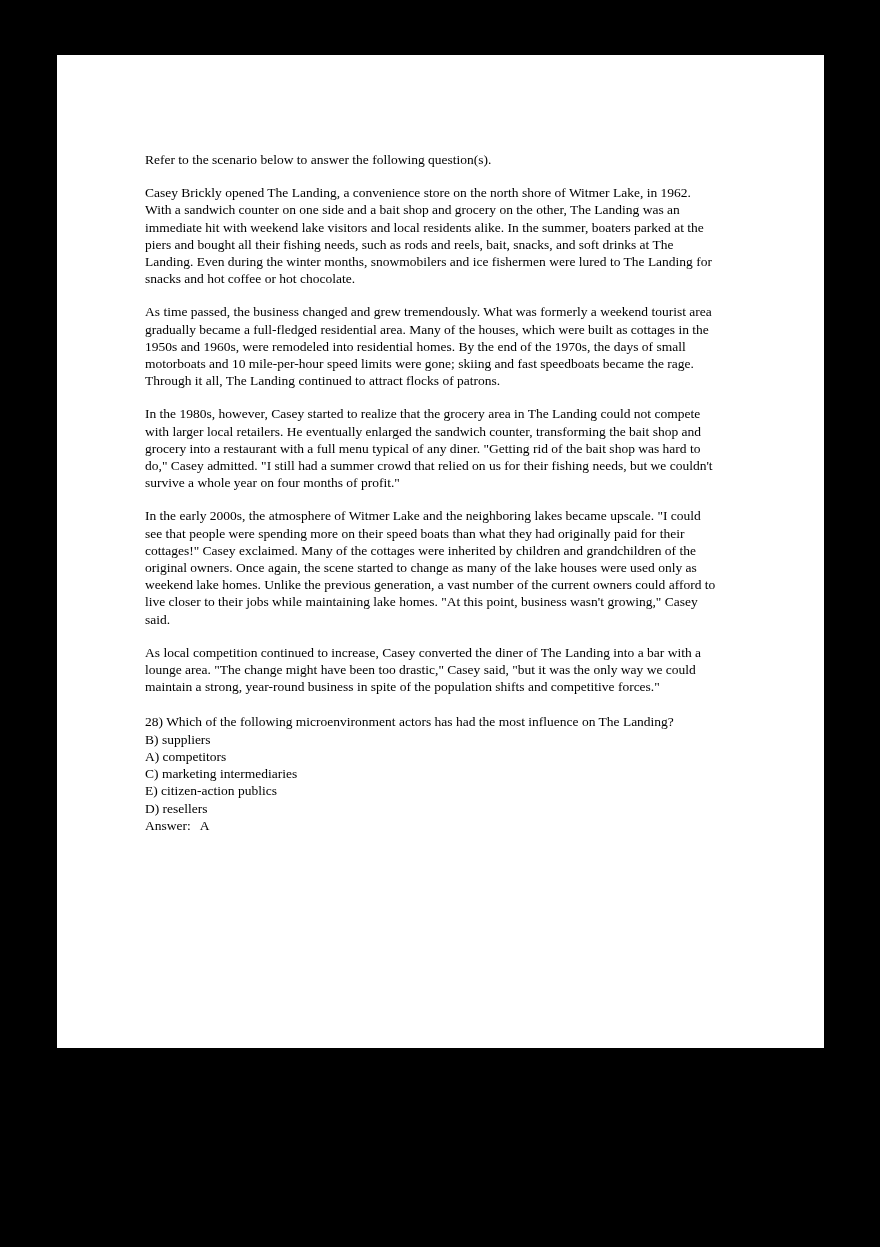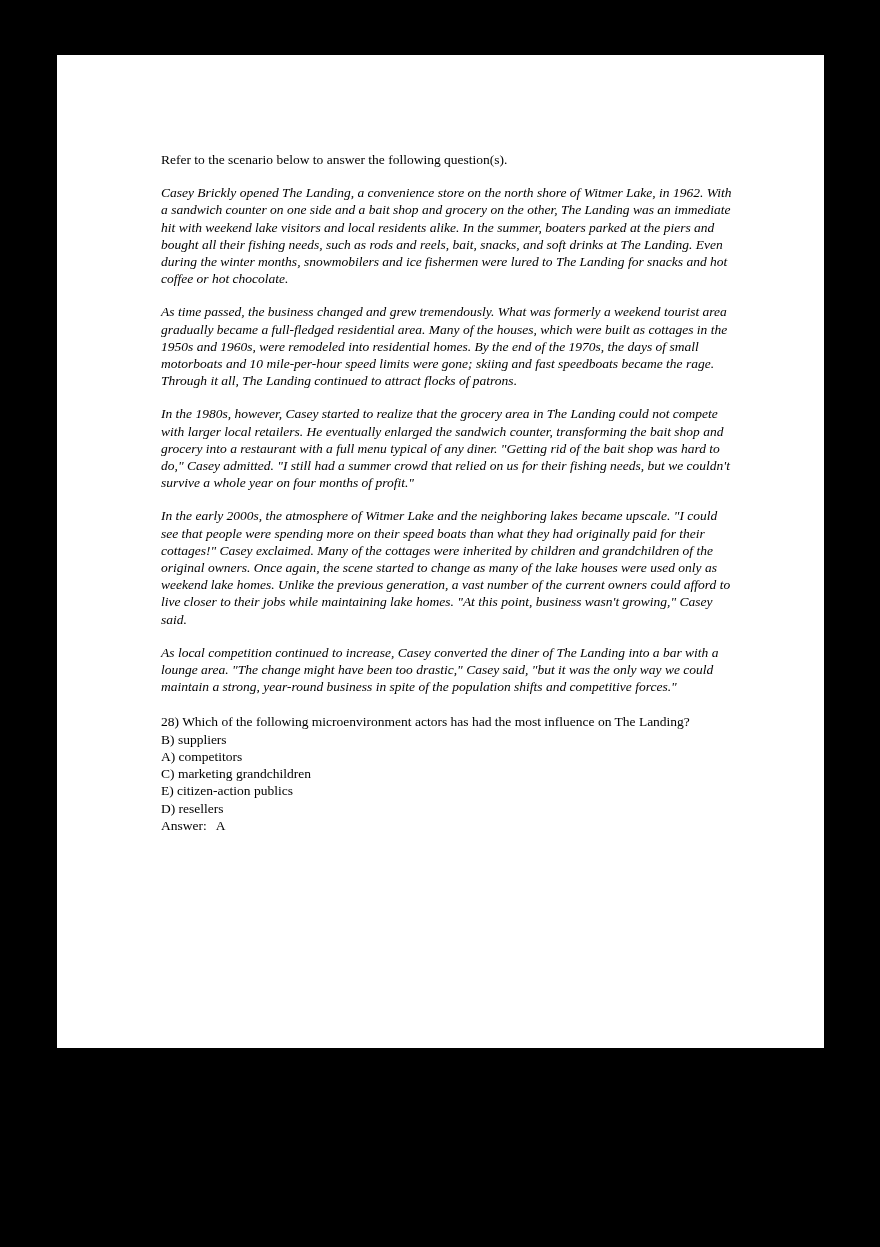--- a/index.html
+++ b/index.html
@@ -17,33 +17,32 @@
     position: absolute;
     left: 57px;
     top: 55px;
     width: 767px;
     height: 993px;
     background: #ffffff;
     color: #000000;
   }
   .content {
     position: absolute;
-    left: 104px;
+    left: 88px;
     top: 96px;
     width: 572px;
     font-size: 13.5px;
     line-height: 17.2px;
     text-align: left;
   }
   .intro {
     margin-bottom: 16px;
   }
   .para {
     margin-bottom: 16px;
-    font-style: italic;
   }
   .question-block {
     margin-top: 18px;
   }
   .question-text {
     margin-bottom: 0;
   }
   .option {
     margin: 0;
   }
@@ -70,21 +69,21 @@
 
     <div class="para">In the early 2000s, the atmosphere of Witmer Lake and the neighboring lakes became upscale. "I could see that people were spending more on their speed boats than what they had originally paid for their cottages!" Casey exclaimed. Many of the cottages were inherited by children and grandchildren of the original owners. Once again, the scene started to change as many of the lake houses were used only as weekend lake homes. Unlike the previous generation, a vast number of the current owners could afford to live closer to their jobs while maintaining lake homes. "At this point, business wasn't growing," Casey said.</div>
 
     <div class="para">As local competition continued to increase, Casey converted the diner of The Landing into a bar with a lounge area. "The change might have been too drastic," Casey said, "but it was the only way we could maintain a strong, year-round business in spite of the population shifts and competitive forces."</div>
 
     <div class="question-block">
       <div class="question-text">28) Which of the following microenvironment actors has had the most influence on The Landing?</div>
 
       <div class="option">B) suppliers</div>
       <div class="option">A) competitors</div>
-      <div class="option">C) marketing grandchildren</div>
+      <div class="option">C) marketing intermediaries</div>
       <div class="option">E) citizen-action publics</div>
       <div class="option">D) resellers</div>
 
       <div class="answer-line">
         <span>Answer:</span><span class="answer-value">A</span>
       </div>
     </div>
 
   </div>
 </div>

